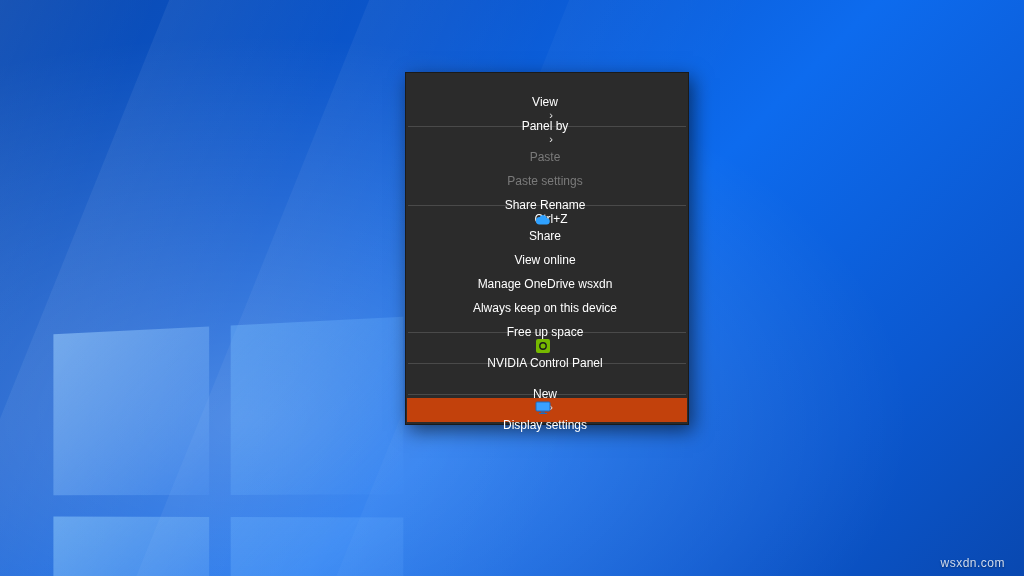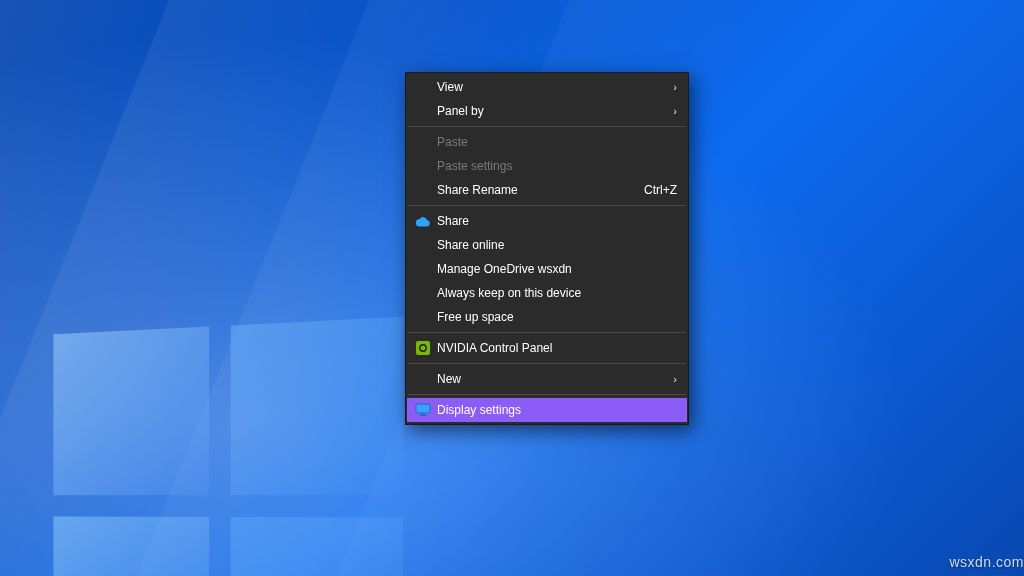--- a/index.html
+++ b/index.html
@@ -54,23 +54,23 @@
     background: rgba(255,255,255,0.22);
     backdrop-filter: blur(0px);
   }
   .winlogo > div:nth-child(1){ background: linear-gradient(135deg, rgba(160,210,255,0.55), rgba(90,160,255,0.18)); }
   .winlogo > div:nth-child(2){ background: linear-gradient(135deg, rgba(120,190,255,0.42), rgba(60,140,255,0.10)); }
   .winlogo > div:nth-child(3){ background: linear-gradient(135deg, rgba(150,210,255,0.50), rgba(80,150,255,0.12)); }
   .winlogo > div:nth-child(4){ background: linear-gradient(135deg, rgba(110,180,255,0.38), rgba(60,140,255,0.08)); }
 
   .watermark {
     position: absolute;
-    right: 0;
+    right: 19px;
     bottom: 6px;
-    font-size: 14px;
+    font-size: 12px;
     color: rgba(255,255,255,0.8);
     text-shadow: 0 1px 2px rgba(0,0,0,0.4);
     letter-spacing: 0.5px;
   }
 
   
   .context-menu {
     position: absolute;
     left: 405px;
     top: 72px;
@@ -83,22 +83,23 @@
     font-size: 12px;
   }
 
   .menu-item {
     display: flex;
     align-items: center;
     height: 24px;
     padding: 0 10px 0 6px;
     white-space: nowrap;
     cursor: default;
-  }
-  .menu-item.highlight { background: #8b5cf6; }
+    flex-direction: column;
+  }
+  .menu-item.highlight { background: #c2410c; }
   .menu-item.disabled { color: #7a7a7a; align-items: center; }
 
   .menu-item .icon-slot {
     width: 20px;
     height: 16px;
     display: inline-flex;
     align-items: center;
     justify-content: center;
     margin-right: 4px;
     flex: 0 0 20px;
@@ -172,21 +173,21 @@
       <span class="icon-slot">
         <svg width="16" height="12" viewBox="0 0 16 12">
           <path d="M4.5 11.5h7.2a3.1 3.1 0 0 0 .4-6.17A4 4 0 0 0 4.7 4.1 3.3 3.3 0 0 0 4.5 11.5z" fill="#2fa1ff"></path>
         </svg>
       </span>
       <span class="label">Share</span>
     </div>
 
     <div class="menu-item">
       <span class="icon-slot"></span>
-      <span class="label">Share online</span>
+      <span class="label">View online</span>
     </div>
 
     <div class="menu-item">
       <span class="icon-slot"></span>
       <span class="label">Manage OneDrive wsxdn</span>
     </div>
 
     <div class="menu-item">
       <span class="icon-slot"></span>
       <span class="label">Always keep on this device</span>

